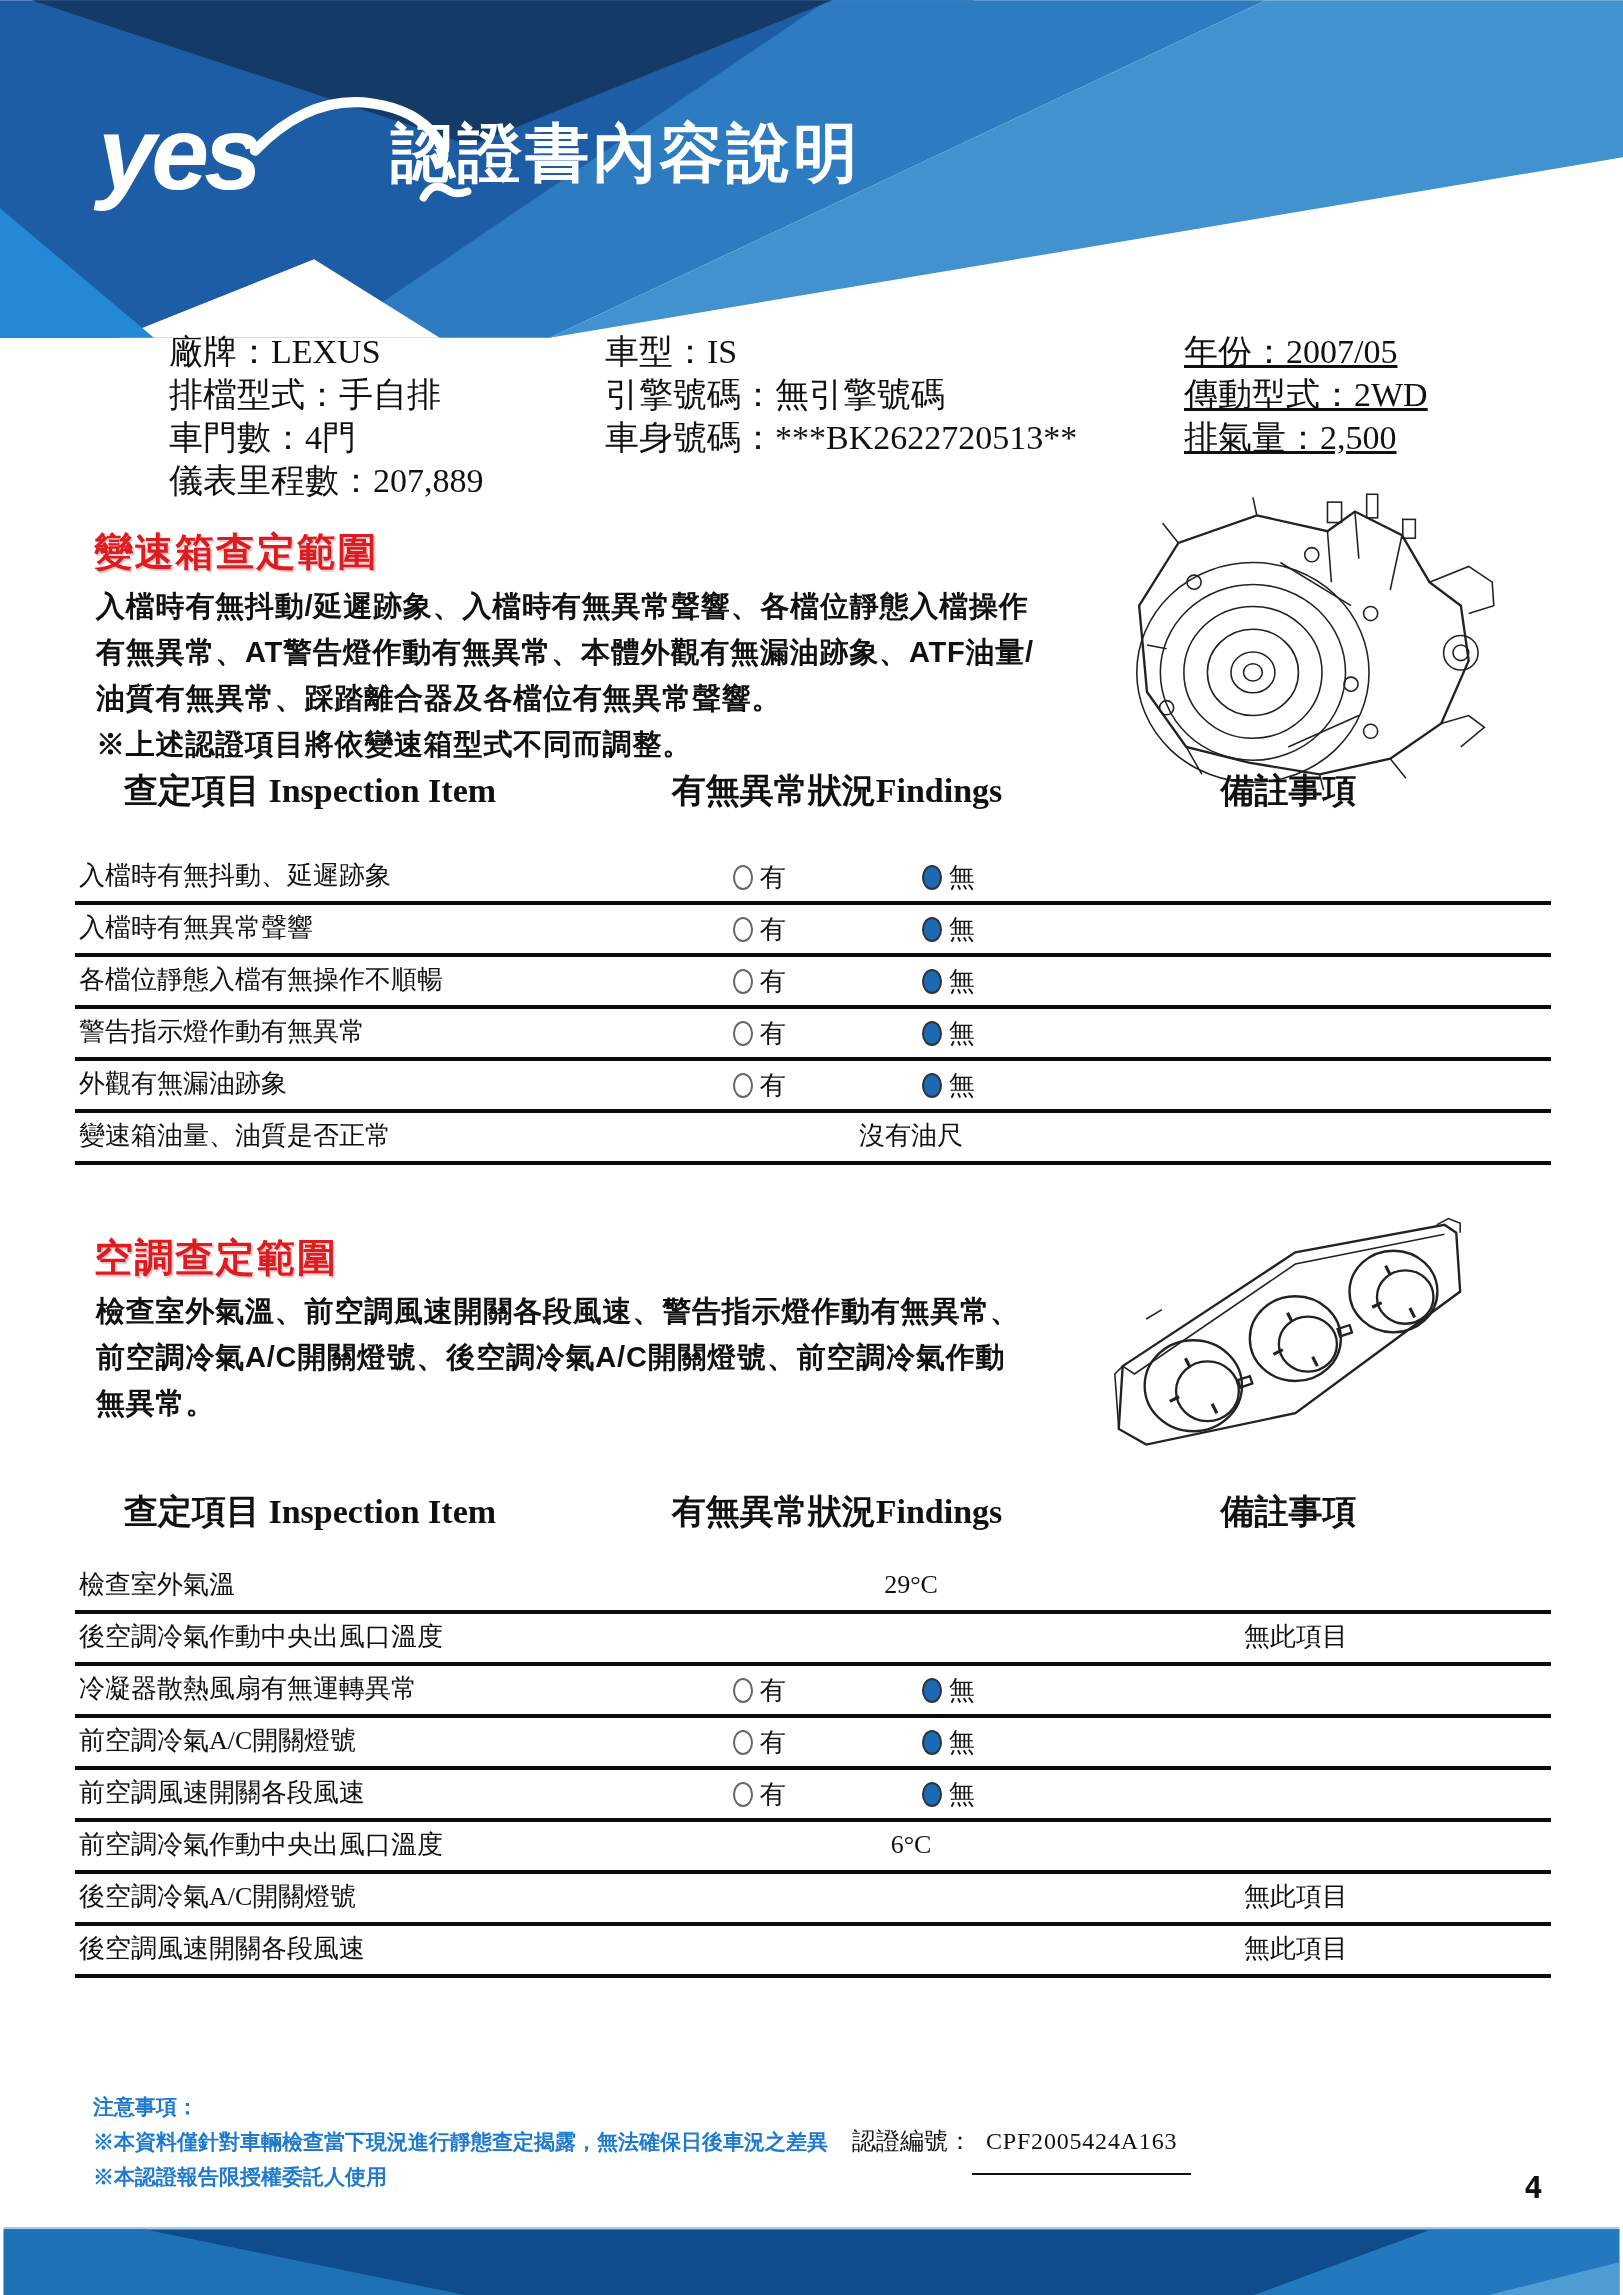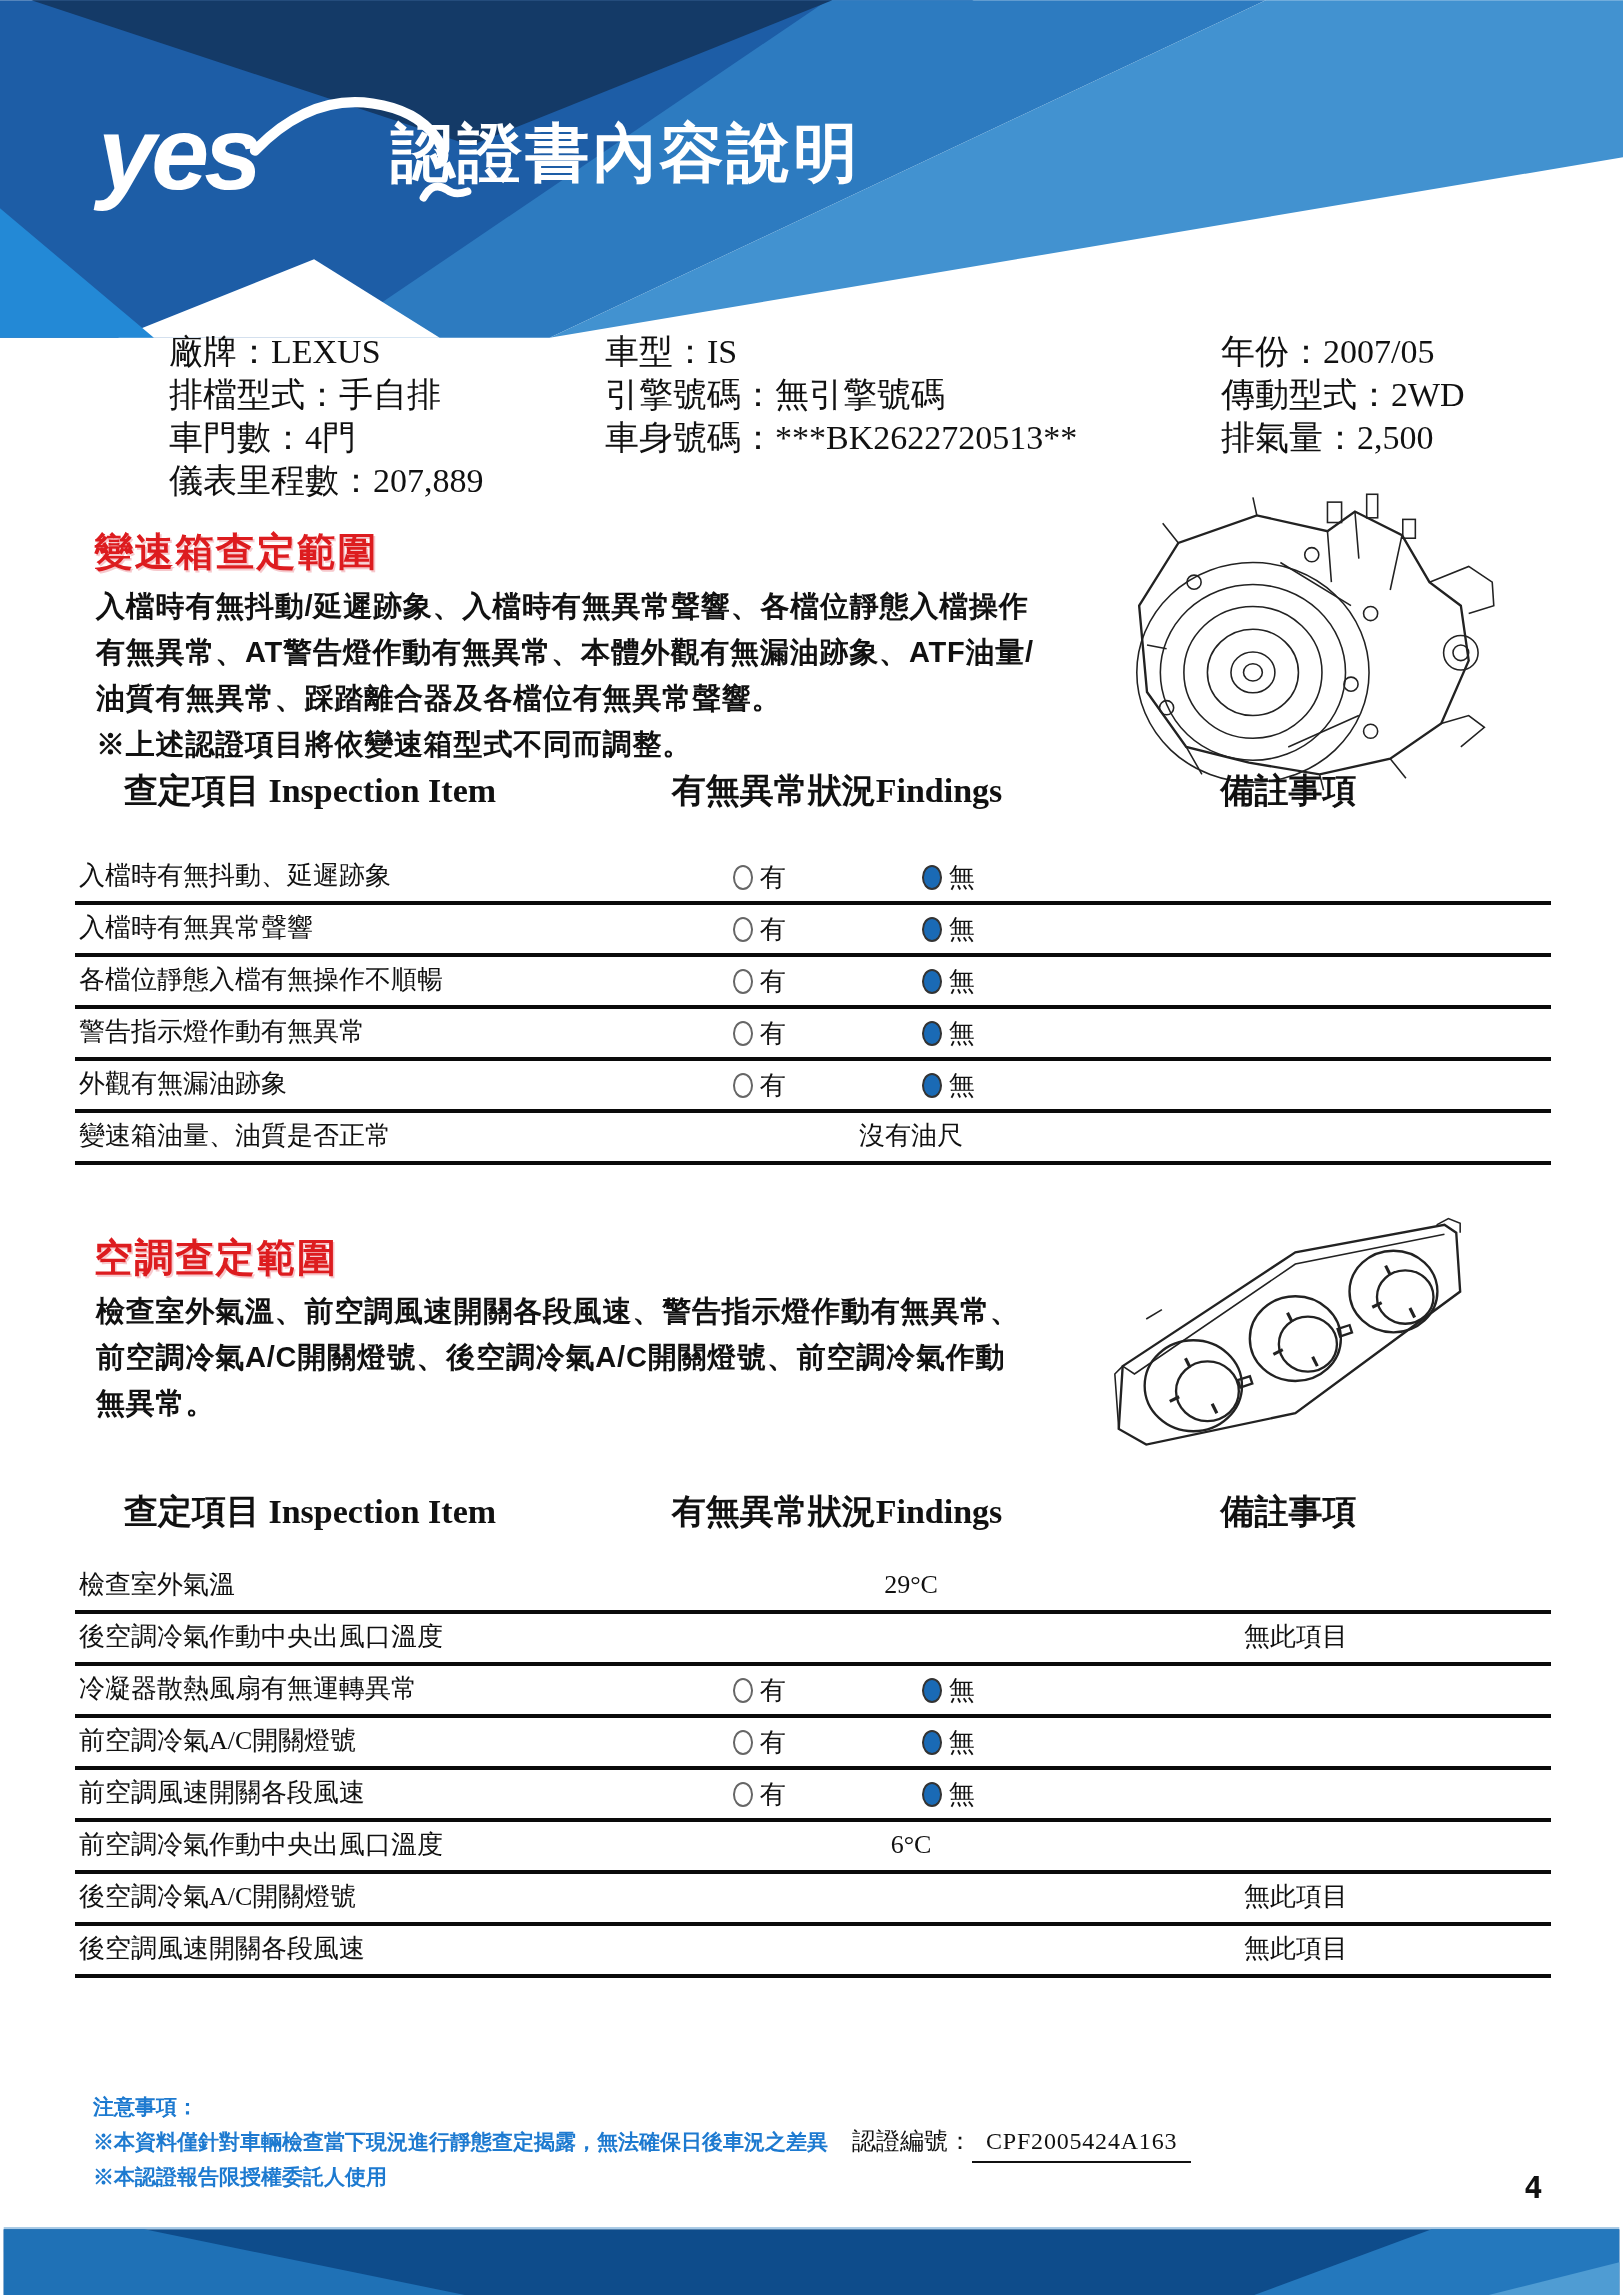--- a/index.html
+++ b/index.html
@@ -20,21 +20,21 @@
   .banner-title{
     top:82px;left:391px;width:707px;
     font-family:"Liberation Sans",sans-serif;font-weight:bold;
     font-size:64px;color:#ffffff;letter-spacing:3.1px;line-height:157px;top:75px;
   }
 
   
   .info-col{top:330px;font-size:34px;line-height:43px;white-space:nowrap;}
   .info-col.c1{left:169px;}
   .info-col.c2{left:605px;}
-  .info-col.c3{left:1221px;}
+  .info-col.c3{left:1184px;text-decoration:underline;}
 
   
   .sec-heading{
     font-family:"Liberation Sans",sans-serif;font-weight:bold;
     font-size:39px;color:#dd1c1f;letter-spacing:1.6px;
     text-shadow:1.6px 1.6px 0 #f6c9cd;
   }
   .sec-para{
     font-family:"Liberation Sans",sans-serif;font-weight:bold;
     font-size:29px;color:#111;line-height:46px;letter-spacing:0.8px;white-space:nowrap;
@@ -58,21 +58,21 @@
   .row-find-text{position:absolute;left:581px;width:510px;text-align:center;line-height:46px;}
   .row-remark{position:absolute;left:1068px;width:306px;text-align:center;line-height:46px;}
 
   
   .notes{
     left:93px;top:2089px;
     font-family:"Liberation Sans",sans-serif;font-weight:bold;
     font-size:21px;color:#1d7ad0;line-height:35px;white-space:nowrap;
   }
   .cert{left:852px;top:2125px;font-size:24px;white-space:nowrap;}
-  .cert .num{border-bottom:2.4px solid #111;padding:0 14px 7px 14px;letter-spacing:0.8px;}
+  .cert .num{border-bottom:2.4px solid #111;padding:0 14px 19px 14px;letter-spacing:0.8px;}
   .page-num{left:1524px;top:2169px;font-size:31px;font-weight:bold;font-family:"DejaVu Sans Mono",monospace;}
   .footer-band{left:0;top:2227px;width:1623px;height:68px;}
 
   svg{display:block;}
 </style>
 </head>
 <body>
 
 <div class="abs banner">
   <svg width="1623" height="338" viewBox="0 0 2067 430">

